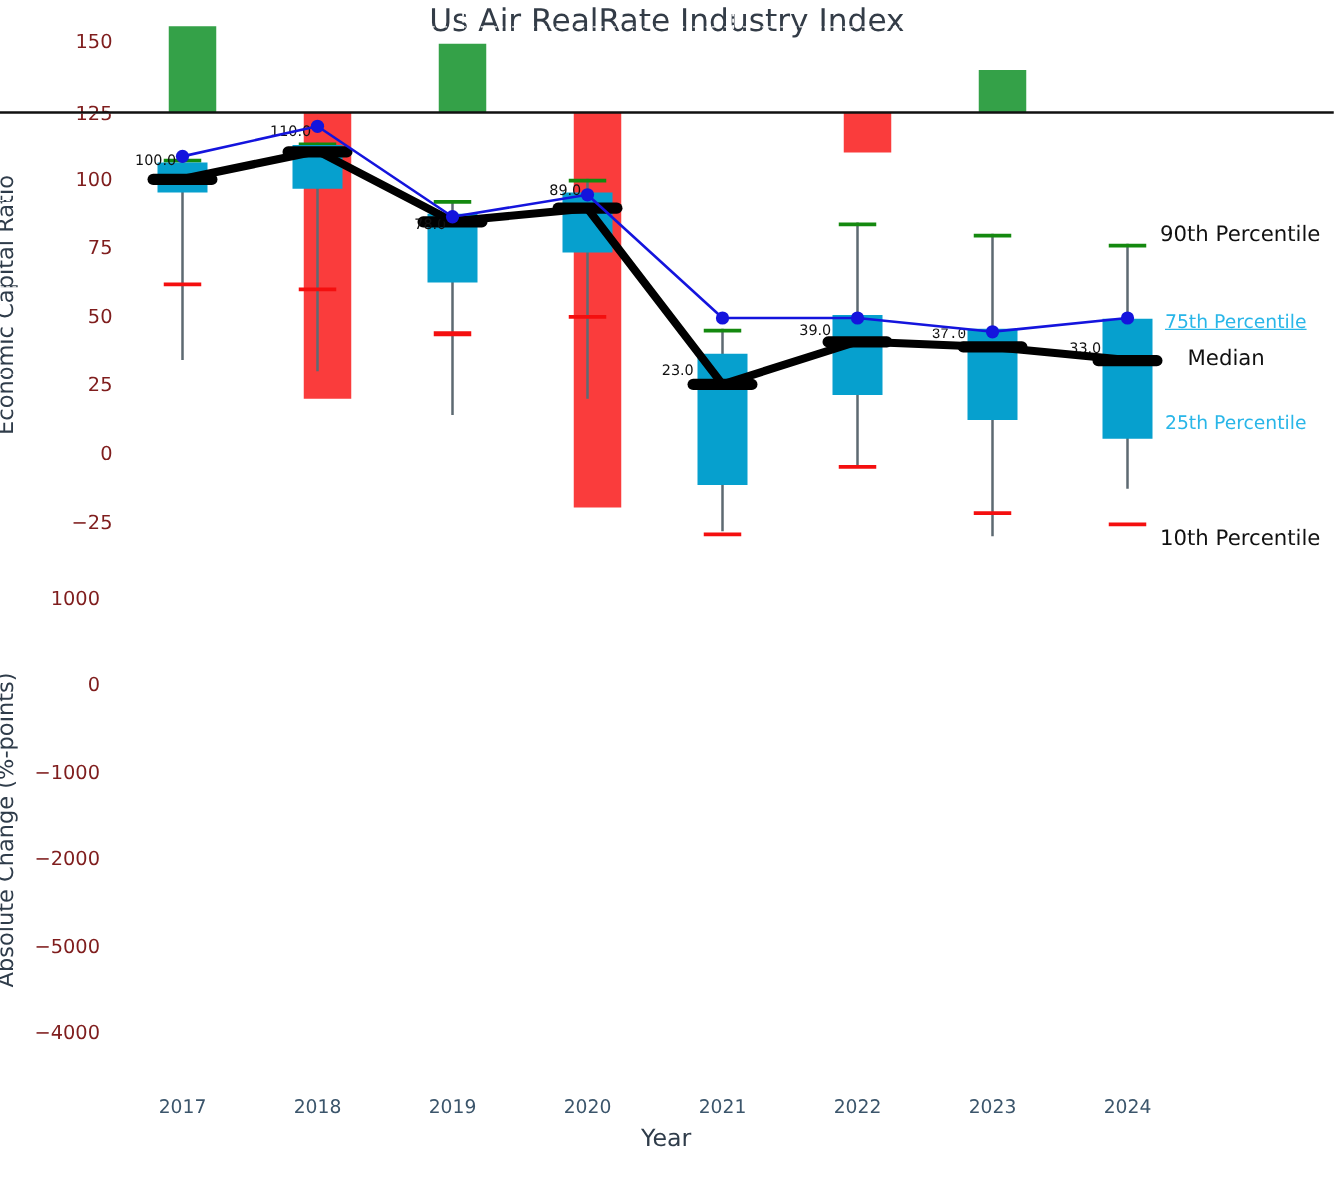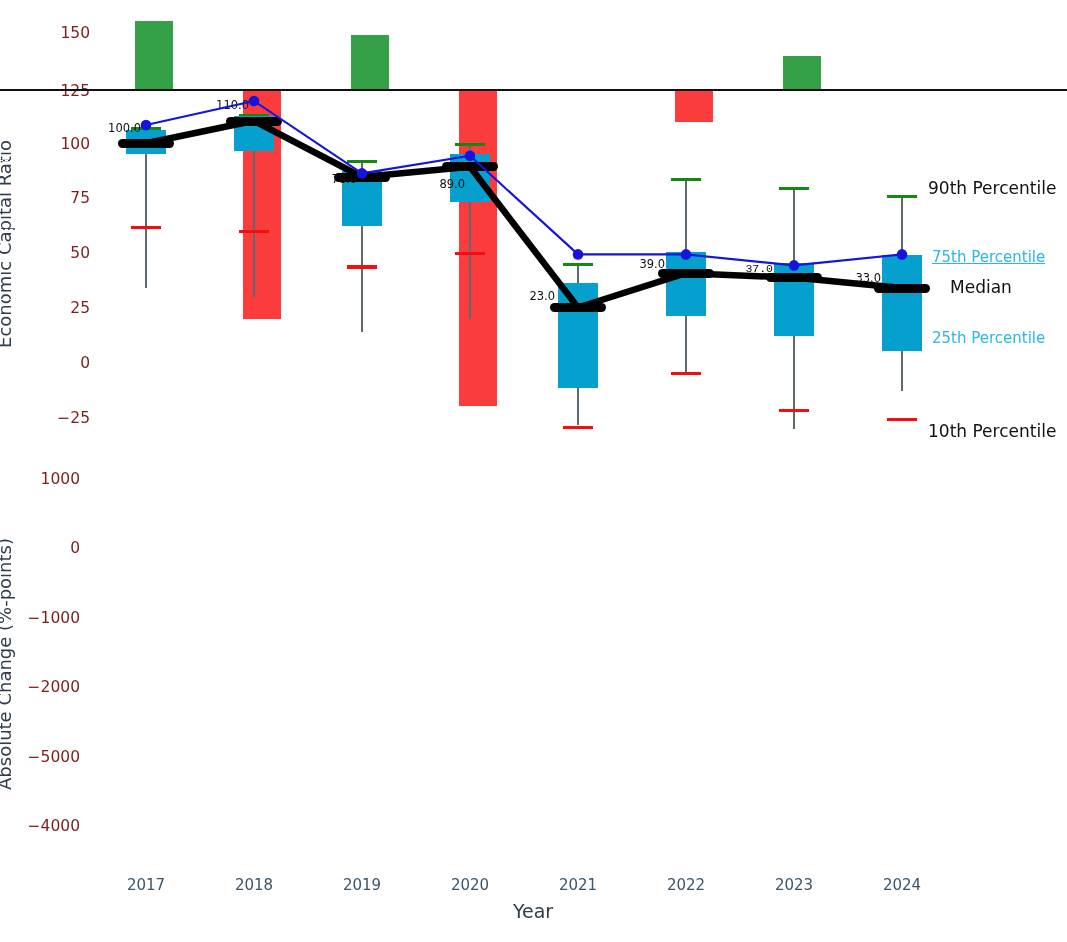--- a/index.html
+++ b/index.html
@@ -48,20 +48,21 @@
   #legend .lg-text{font-size:15px;color:#31485c;}
 
   .bar{position:absolute;}
   .zero-axis{position:absolute;height:2px;background:#111;left:0;right:0;}
 </style>
 </head>
 <body>
 
 <div id="root">
 
+  <div id="chart-title">Us Air RealRate Industry Index</div>
 
   <div id="top-panel">
 
     <div class="gridline-h" style="top:0px;"></div>
     <div class="gridline-h" style="top:57.8px;"></div>
     <div class="gridline-h" style="top:110.6px;"></div>
     <div class="gridline-h" style="top:165.4px;"></div>
     <div class="gridline-h" style="top:220.2px;"></div>
     <div class="gridline-h" style="top:275.0px;"></div>
     <div class="gridline-h" style="top:329.8px;"></div>
@@ -182,21 +183,21 @@
   <div class="cap-lo" style="left:347px;width:30px;top:265.4px;"></div>
   <div class="box" style="left:342px;width:40px;top:171.2px;height:54.8px;"></div>
   <div class="median-bar" style="left:334px;width:56px;top:173.4px;"></div>
   <div class="mlabel" style="left:357px;top:179px;">78.0</div>
 
   <div class="whisker" style="left:469.2px;top:142.6px;height:176.7px;"></div>
   <div class="cap-hi" style="left:455px;width:30px;top:142.6px;"></div>
   <div class="cap-lo" style="left:455px;width:30px;top:252.3px;"></div>
   <div class="box" style="left:450px;width:40px;top:153.6px;height:48.2px;"></div>
   <div class="median-bar" style="left:442px;width:56px;top:162.4px;"></div>
-  <div class="mlabel" style="left:465px;top:152px;margin-top:32px;">89.0</div>
+  <div class="mlabel" style="left:465px;top:152px;">89.0</div>
 
   <div class="whisker" style="left:577.2px;top:263.2px;height:162.3px;"></div>
   <div class="cap-hi" style="left:563px;width:30px;top:263.2px;"></div>
   <div class="cap-lo" style="left:563px;width:30px;top:425.6px;"></div>
   <div class="box" style="left:558px;width:40px;top:283.0px;height:105.2px;"></div>
   <div class="median-bar" style="left:550px;width:56px;top:303.0px;"></div>
   <div class="mlabel" style="left:555px;top:296px;">23.0</div>
 
   <div class="whisker" style="left:685.2px;top:177.8px;height:194.2px;"></div>
   <div class="cap-hi" style="left:671px;width:30px;top:177.8px;"></div>

